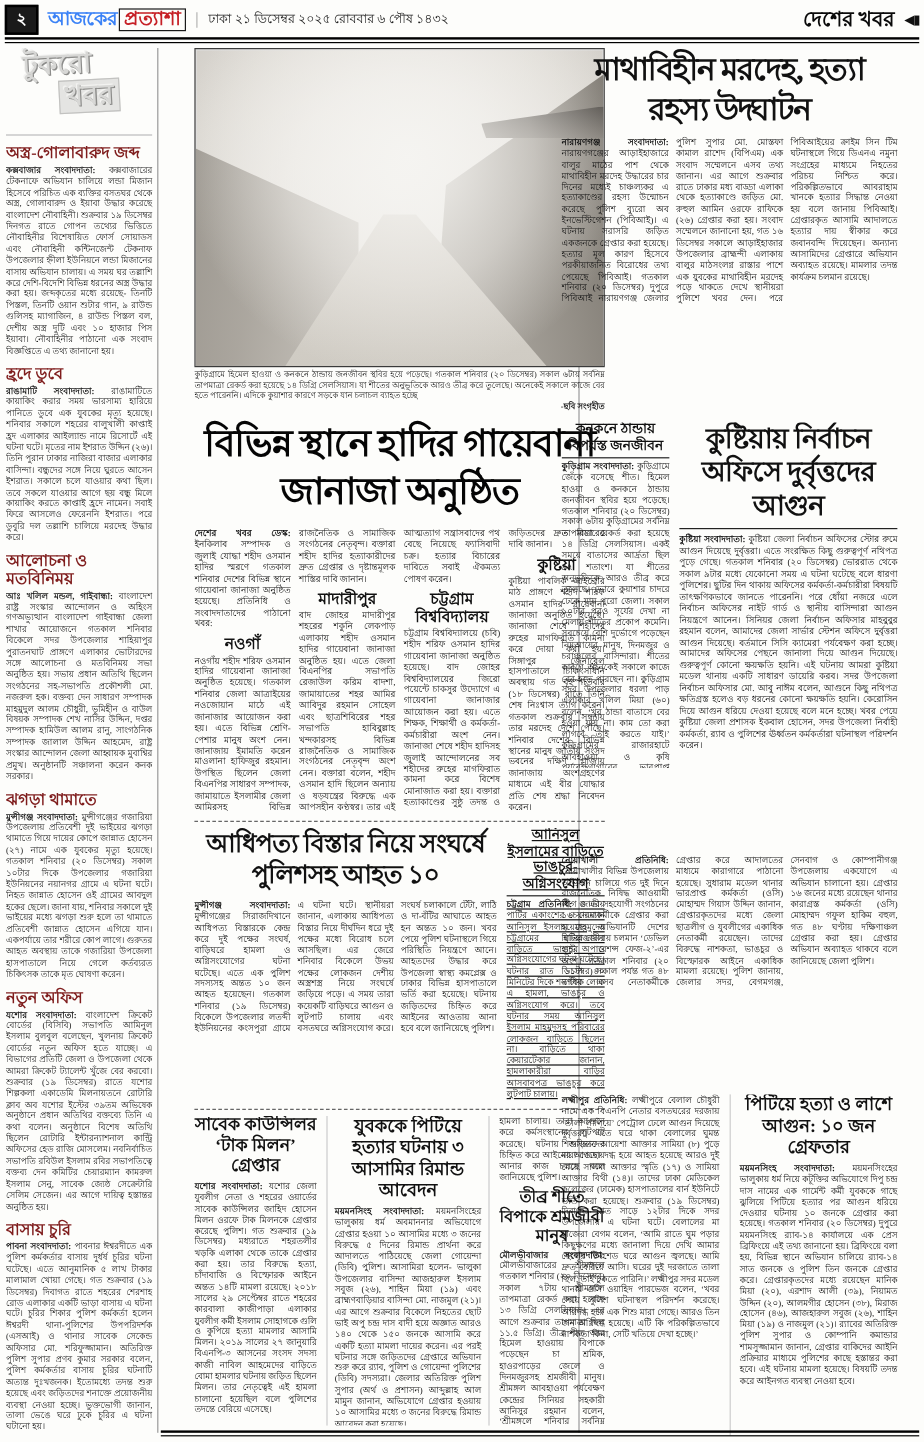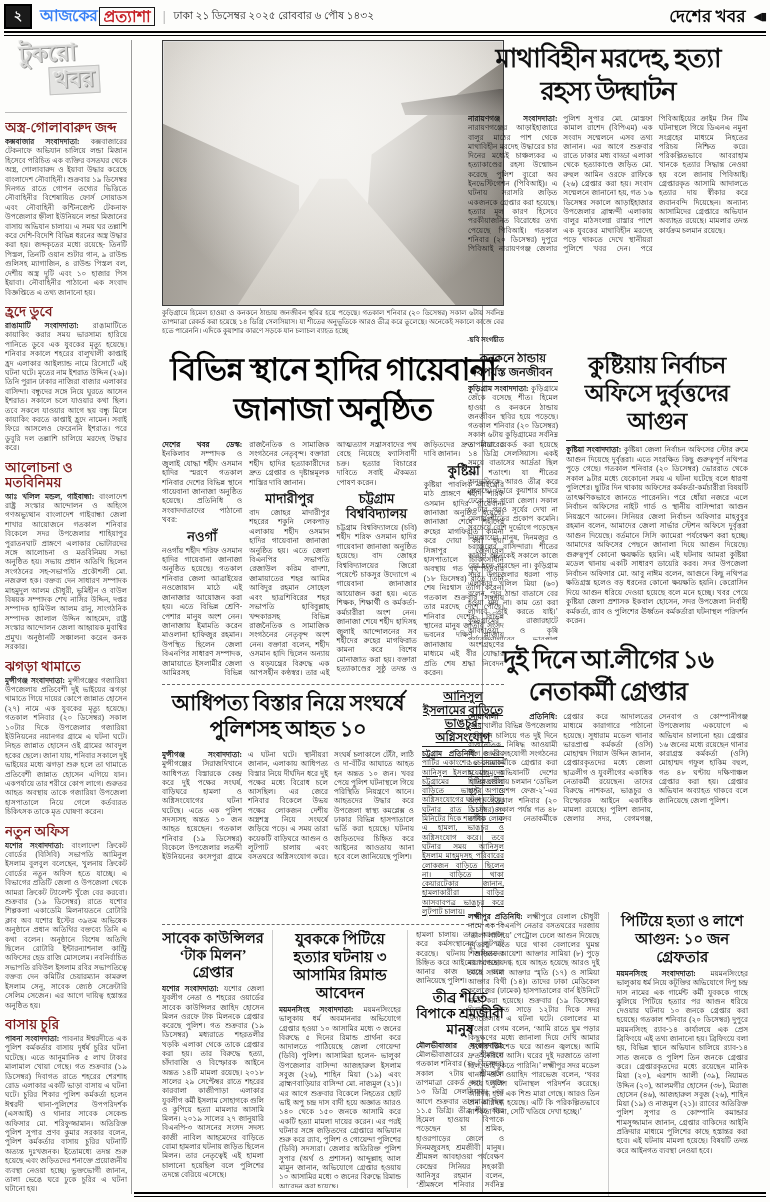--- a/index.html
+++ b/index.html
@@ -220,21 +220,20 @@
       <div class="rs-small">
         <div class="small-hl">কনকনে ঠান্ডায় বিপর্যস্ত জনজীবন</div>
         <p class="small-body"><span class="byl">কুড়িগ্রাম সংবাদদাতা:</span> <span>কুড়িগ্রামে জেঁকে বসেছে শীত। হিমেল হাওয়া ও কনকনে ঠান্ডায় জনজীবন স্থবির হয়ে পড়েছে। গতকাল শনিবার (২০ ডিসেম্বর) সকাল ৬টায় কুড়িগ্রামের সর্বনিম্ন তাপমাত্রা রেকর্ড করা হয়েছে ১৪ ডিগ্রি সেলসিয়াস। একই সময়ে বাতাসের আর্দ্রতা ছিল ৯৭ শতাংশ। যা শীতের অনুভূতিকে আরও তীব্র করে তুলেছে। ভোরে কুয়াশার চাদরে ঢেকে যায় পুরো জেলা। সকাল ১০টার পরও সূর্যের দেখা না মেলায় শীতের প্রকোপ কমেনি। সবচেয়ে বেশি দুর্ভোগে পড়েছেন নিম্নআয়ের মানুষ, দিনমজুর ও চরাঞ্চলের বাসিন্দারা। শীতের কারণে অনেকেই সকালে কাজে বের হতে পারছেন না। কুড়িগ্রাম সদর উপজেলার ধরলা পাড় এলাকার খলিল মিয়া (৬০) বলেন, ‘খুব ঠান্ডা বাতাসে বের হওয়া যায় না। কাম তো করা লাগবে তাই করতে যাই।’ কুড়িগ্রামের রাজারহাটে আবহাওয়া ও কৃষি পর্যবেক্ষণাগারের ভারপ্রাপ্ত কর্মকর্তা সুবল চন্দ্র সরকার বলেন, ১৪ ডিগ্রি তাপমাত্রা রেকর্ড করা হলেও ঠান্ডা বাতাসের কারণে শীতের প্রকোপ বৃদ্ধি পেয়েছে। সকাল ৬টায় বাতাসের আর্দ্রতা ছিল ৯৭ শতাংশ। যা আগামী কয়েকদিন থাকবে।</span></p>
       </div>
       <div class="rs-big">
         <div class="hl">কুষ্টিয়ায় নির্বাচন অফিসে দুর্বৃত্তদের আগুন</div>
         <p class="small-body"><span class="byl">কুষ্টিয়া সংবাদদাতা:</span> <span>কুষ্টিয়া জেলা নির্বাচন অফিসের স্টোর রুমে আগুন দিয়েছে দুর্বৃত্তরা। এতে সংরক্ষিত কিছু গুরুত্বপূর্ণ নথিপত্র পুড়ে গেছে। গতকাল শনিবার (২০ ডিসেম্বর) ভোররাত থেকে সকাল ৯টার মধ্যে যেকোনো সময় এ ঘটনা ঘটেছে বলে ধারণা পুলিশের। ছুটির দিন থাকায় অফিসের কর্মকর্তা-কর্মচারীরা বিষয়টি তাৎক্ষণিকভাবে জানতে পারেননি। পরে ধোঁয়া নজরে এলে নির্বাচন অফিসের নাইট গার্ড ও স্থানীয় বাসিন্দারা আগুন নিয়ন্ত্রণে আনেন। সিনিয়র জেলা নির্বাচন অফিসার মাহবুবুর রহমান বলেন, আমাদের জেলা সার্ভার স্টেশন অফিসে দুর্বৃত্তরা আগুন দিয়েছে। বর্তমানে সিসি ক্যামেরা পর্যবেক্ষণ করা হচ্ছে। আমাদের অফিসের পেছনে জানালা দিয়ে আগুন দিয়েছে। গুরুত্বপূর্ণ কোনো ক্ষয়ক্ষতি হয়নি। এই ঘটনায় আমরা কুষ্টিয়া মডেল থানায় একটি সাধারণ ডায়েরি করব। সদর উপজেলা নির্বাচন অফিসার মো. আবু নাঈম বলেন, আগুনে কিছু নথিপত্র ক্ষতিগ্রস্ত হলেও বড় ধরনের কোনো ক্ষয়ক্ষতি হয়নি। কেরোসিন দিয়ে আগুন ধরিয়ে দেওয়া হয়েছে বলে মনে হচ্ছে। খবর পেয়ে কুষ্টিয়া জেলা প্রশাসক ইকবাল হোসেন, সদর উপজেলা নির্বাহী কর্মকর্তা, র‌্যাব ও পুলিশের ঊর্ধ্বতন কর্মকর্তারা ঘটনাস্থল পরিদর্শন করেন।</span></p>
       </div>
     </div>
 
-    <div class="ra-hl">দুই দিনে আ.লীগের ১৬ নেতাকর্মী গ্রেপ্তার</div>
     <div class="ra-body">
       <p style="margin:0"><span class="byl">নোয়াখালী প্রতিনিধি:</span> <span>নোয়াখালীর বিভিন্ন উপজেলায় অভিযান চালিয়ে গত দুই দিনে রাজনৈতিক নিষিদ্ধ আওয়ামী লীগ ও এর সহযোগী সংগঠনের ১৬ নেতাকর্মীকে গ্রেপ্তার করা হয়েছে। অভিযানটি দেশের বিভিন্ন জেলায় চলমান ‘ডেভিল হান্ট অপারেশন্স ফেজ-২’-এর অংশ। গতকাল শনিবার (২০ ডিসেম্বর) সকাল পর্যন্ত গত ৪৮ ঘণ্টায় এসব নেতাকর্মীকে গ্রেপ্তার করে আদালতের মাধ্যমে কারাগারে পাঠানো হয়েছে। সুধারাম মডেল থানার ভারপ্রাপ্ত কর্মকর্তা (ওসি) মোহাম্মদ গিয়াস উদ্দিন জানান, গ্রেপ্তারকৃতদের মধ্যে জেলা ছাত্রলীগ ও যুবলীগের একাধিক নেতাকর্মী রয়েছেন। তাদের বিরুদ্ধে নাশকতা, ভাঙচুর ও বিস্ফোরক আইনে একাধিক মামলা রয়েছে। পুলিশ জানায়, জেলার সদর, বেগমগঞ্জ, সেনবাগ ও কোম্পানীগঞ্জ উপজেলায় একযোগে এ অভিযান চালানো হয়। গ্রেপ্তার ১৬ জনের মধ্যে রয়েছেন থানার কারাগ্রস্ত কর্মকর্তা (ওসি) মোহাম্মদ গফুল হাকিম বহুল, গত ৪৮ ঘণ্টায় দক্ষিণাঞ্চল গ্রেপ্তার করা হয়। গ্রেপ্তার অভিযান অব্যাহত থাকবে বলে জানিয়েছে জেলা পুলিশ।</span></p>
     </div>
 
     <div class="rbot">
       <div class="rb-col">
         <p class="small-body"><span class="byl">লক্ষ্মীপুর প্রতিনিধি:</span> <span>লক্ষ্মীপুরে বেলাল চৌধুরী নামে এক বিএনপি নেতার বসতঘরের দরজায় ‘তালা লাগিয়ে’ পেট্রোল ঢেলে আগুন দিয়েছে দুর্বৃত্তরা। এতে ঘরে থাকা বেলালের ঘুমন্ত শিশুসন্তান আয়েশা আক্তার সামিয়া (৮) পুড়ে মারা গেছে। দগ্ধ হয়ে আহত হয়েছে আরও দুই মেয়ে সালমা আক্তার স্মৃতি (১৭) ও সামিয়া আক্তার বিথী (১৪)। তাদের ঢাকা মেডিকেল কলেজের (ঢামেক) হাসপাতালের বার্ন ইউনিটে ভর্তি করা হয়েছে। শুক্রবার (১৯ ডিসেম্বর) দিবাগত রাত সাড়ে ১২টার দিকে সদর উপজেলায় এ ঘটনা ঘটে। বেলালের মা হাজেরা বেগম বলেন, ‘আমি রাতে ঘুম পড়ার কিছুক্ষণের মধ্যে জানালা দিয়ে দেখি আমার ছেলের টিনশেড ঘরে আগুন জ্বলছে। আমি দ্রুত বেরিয়ে আসি। ঘরের দুই দরজাতে তালা ছিল, তাই ঢুকতে পারিনি।’ লক্ষ্মীপুর সদর মডেল থানার ওসি ওয়াহিদ পারভেজ বলেন, ‘খবর পেয়ে পুলিশ ঘটনাস্থল পরিদর্শন করেছে। অগ্নিদগ্ধ হয়ে এক শিশু মারা গেছে। আরও তিন জন অগ্নিদগ্ধ হয়েছে। এটি কি পরিকল্পিতভাবে নাশকতা কিনা, সেটি খতিয়ে দেখা হচ্ছে।’</span></p>
       </div>
       <div class="rb-col">
         <div class="rb-hl">পিটিয়ে হত্যা ও লাশে আগুন: ১০ জন গ্রেফতার</div>

